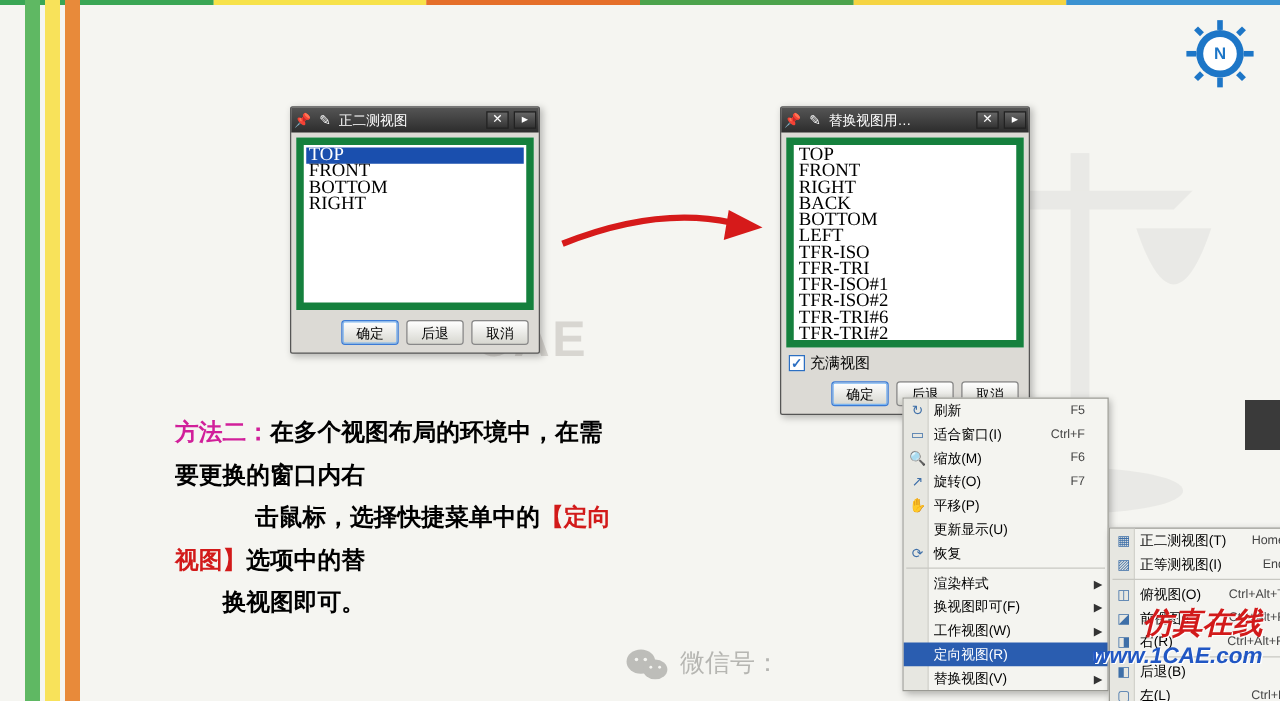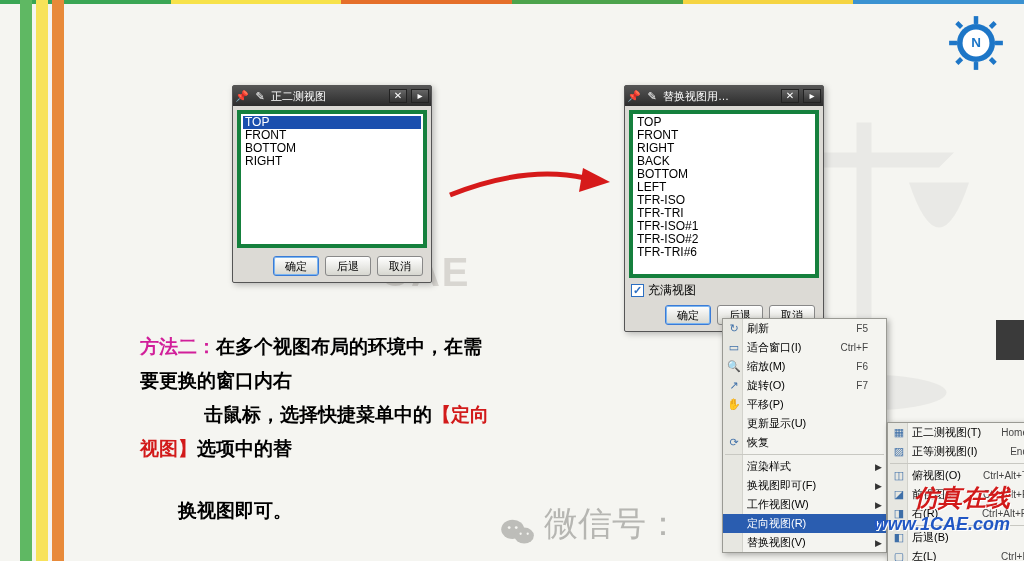--- a/index.html
+++ b/index.html
@@ -34,22 +34,22 @@
   }
   .tb-icon { display: inline-flex; align-items: center; justify-content: center; width: 14px; height: 14px; }
   .tb-title { flex: 1; white-space: nowrap; overflow: hidden; }
   .tb-close, .tb-pin {
     width: 18px; height: 14px; background: linear-gradient(#666,#333);
     border: 1px solid #222; color: #fff; font-size: 10px; line-height: 12px;
     display: inline-flex; align-items: center; justify-content: center; cursor: pointer;
   }
 
   .listbox {
-    background: #fff; border: 4px solid #15803d; margin: 4px;
-    font-family: Liberation Sans, sans-serif; font-size: 12px; line-height: 13px;
+    background: #fff; border: 6px solid #15803d; margin: 4px;
+    font-family: Liberation Serif, serif; font-size: 15px; line-height: 13px;
     height: 138px; overflow: hidden; padding: 2px;
   }
   .listbox2 { height: 168px; }
   .listbox .row { white-space: pre; cursor: default; padding: 0 2px; }
   .listbox .row.sel { background: #1a4fae; color: #fff; }
 
   .chk-row { display: flex; align-items: center; gap: 4px; font-size: 12px; margin: 2px 6px 2px; }
   .chk { width: 13px; height: 13px; border: 1px solid #2c6fc2; background: #fff; display: inline-flex; align-items: center; justify-content: center; color: #2c6fc2; font-size: 11px; font-weight: bold; }
 
   .btn-row { display: flex; justify-content: center; gap: 6px; padding: 4px 4px 6px; }
@@ -69,21 +69,21 @@
     font-family: Arial, sans-serif;
   }
 
   .instr {
     position: absolute; left: 140px; top: 330px; width: 560px;
     font-size: 19px; font-weight: bold; line-height: 34px; z-index: 2;
   }
   .instr .m2 { color: #d11f9a; }
   .instr .r { color: #d21a1a; }
   .ind1 { text-indent: 64px; }
-  .ind2 { text-indent: 38px; margin-top: 28px; }
+  .ind2 { text-indent: 38px; }
 
   
   .ctx {
     position: absolute; background: #f4f4f0; border: 1px solid #9a9a94;
     box-shadow: 2px 2px 6px rgba(0,0,0,.3);
     font-size: 11px; z-index: 5; min-width: 160px;
   }
   .ctx1 { left: 722px; top: 318px; width: 165px; }
   .ctx2 { left: 887px; top: 422px; width: 136px; }
 
@@ -99,22 +99,22 @@
   .ctx .mi.sel { background: #2a5db0; color: #fff; }
   .ctx .mi.sel .sc, .ctx .mi.sel .arw, .ctx .mi.sel .ic { color: #fff; }
   .ctx .iconbar { position: absolute; left: 0; top: 0; bottom: 0; width: 20px; background: #e7e7e1; border-right: 1px solid #d2d2cc; z-index: -1; }
 
   .float-dark {
     position: absolute; right: 0; top: 320px; width: 28px; height: 40px;
     background: #3a3a3a; z-index: 4;
   }
 
   .footer-wx {
-    position: absolute; left: 500px; bottom: 14px; display: flex; align-items: flex-end;
-    gap: 8px; color: #b6b6b2; font-size: 34px; font-weight: 500; z-index: 1;
+    position: absolute; left: 500px; bottom: 14px; display: flex; align-items: flex-start;
+    gap: 8px; color: #b6b6b2; font-size: 20px; font-weight: 500; z-index: 1;
     font-family: "Microsoft YaHei", sans-serif;
   }
   .wx-icon { width: 36px; height: 30px; }
 
   .bottom-brand {
     position: absolute; right: 14px; bottom: 26px; text-align: right;
     font-style: italic; z-index: 6; font-family: "KaiTi","STKaiti",serif;
   }
   .bottom-brand .zh { color: #d21a1a; font-size: 24px; font-weight: bold; text-shadow: 1px 1px 0 #fff; }
   .bottom-brand .en { color: #2157c4; font-size: 18px; font-weight: bold; font-style: italic; text-shadow: 1px 1px 0 #fff; font-family: Arial,sans-serif; }
@@ -209,20 +209,21 @@
       <div class="row">FRONT</div>
       <div class="row">RIGHT</div>
       <div class="row">BACK</div>
       <div class="row">BOTTOM</div>
       <div class="row">LEFT</div>
       <div class="row">TFR-ISO</div>
       <div class="row">TFR-TRI</div>
       <div class="row">TFR-ISO#1</div>
       <div class="row">TFR-ISO#2</div>
       <div class="row">TFR-TRI#6</div>
+      <div class="row">TFR-TRI#2</div>
     </div>
   <div class="chk-row">
     <span class="chk">✓</span>
     <span>充满视图</span>
   </div>
   <div class="btn-row">
     <span class="btn primary">确定</span>
     <span class="btn">后退</span>
     <span class="btn">取消</span>
   </div>

